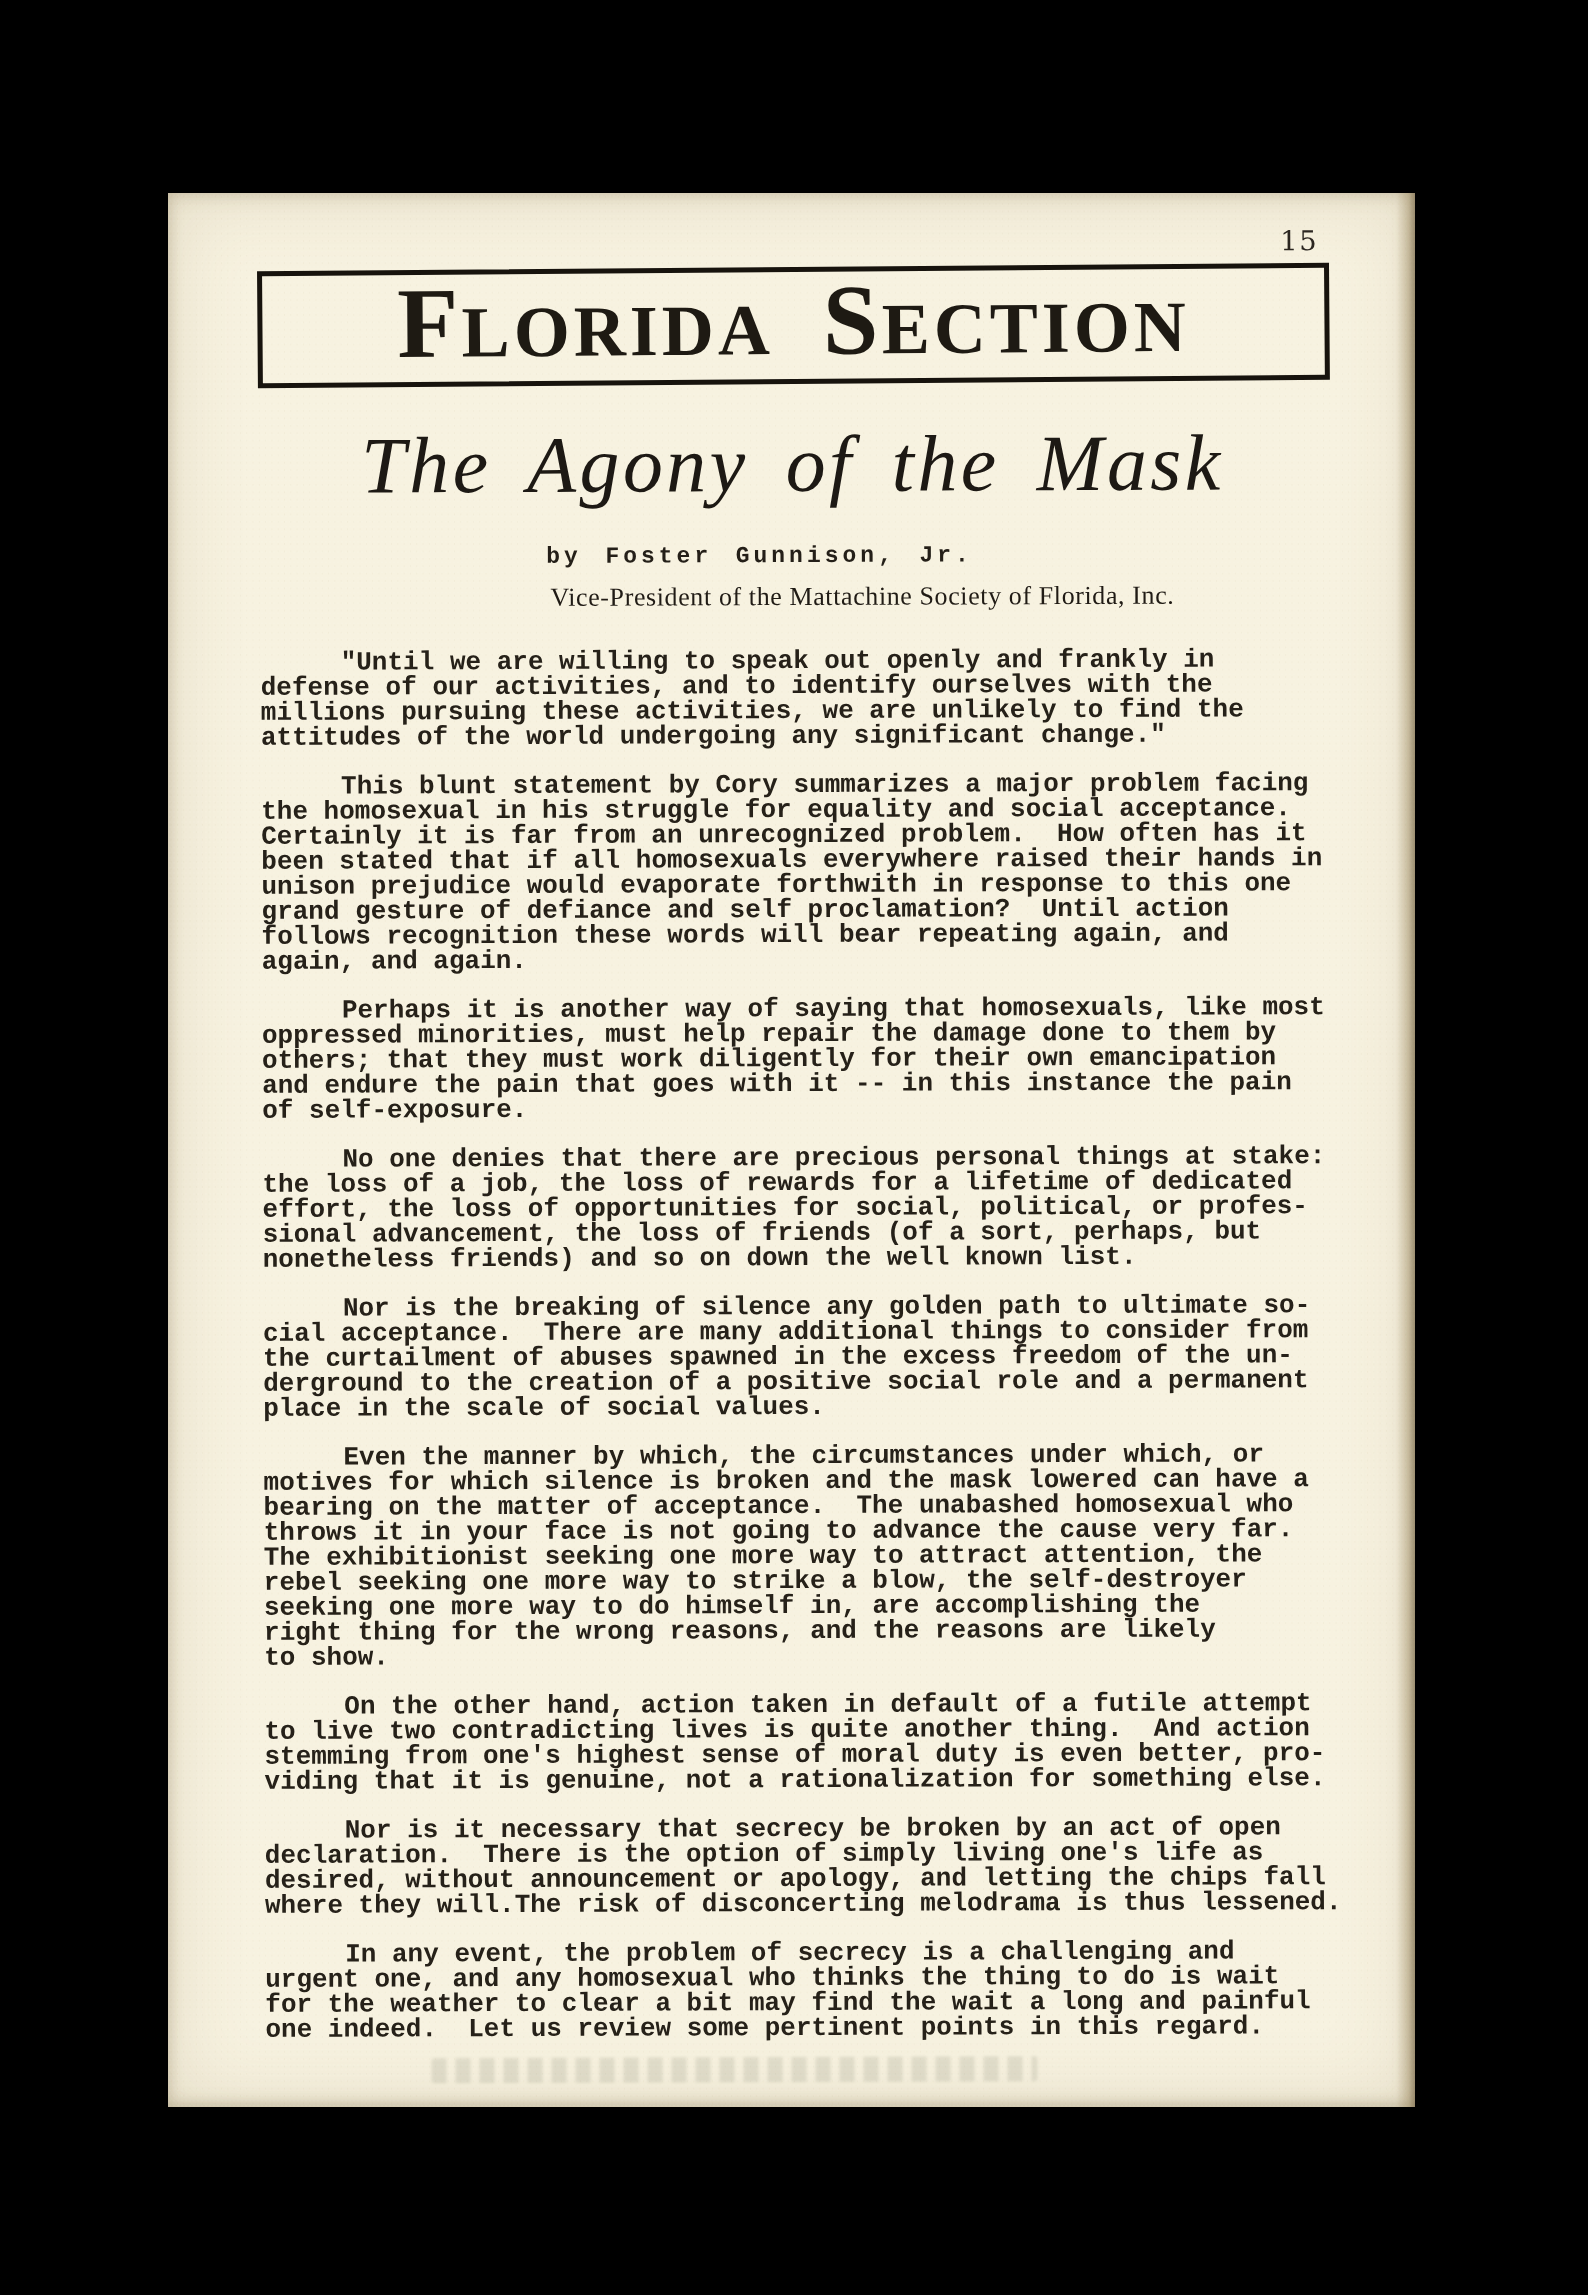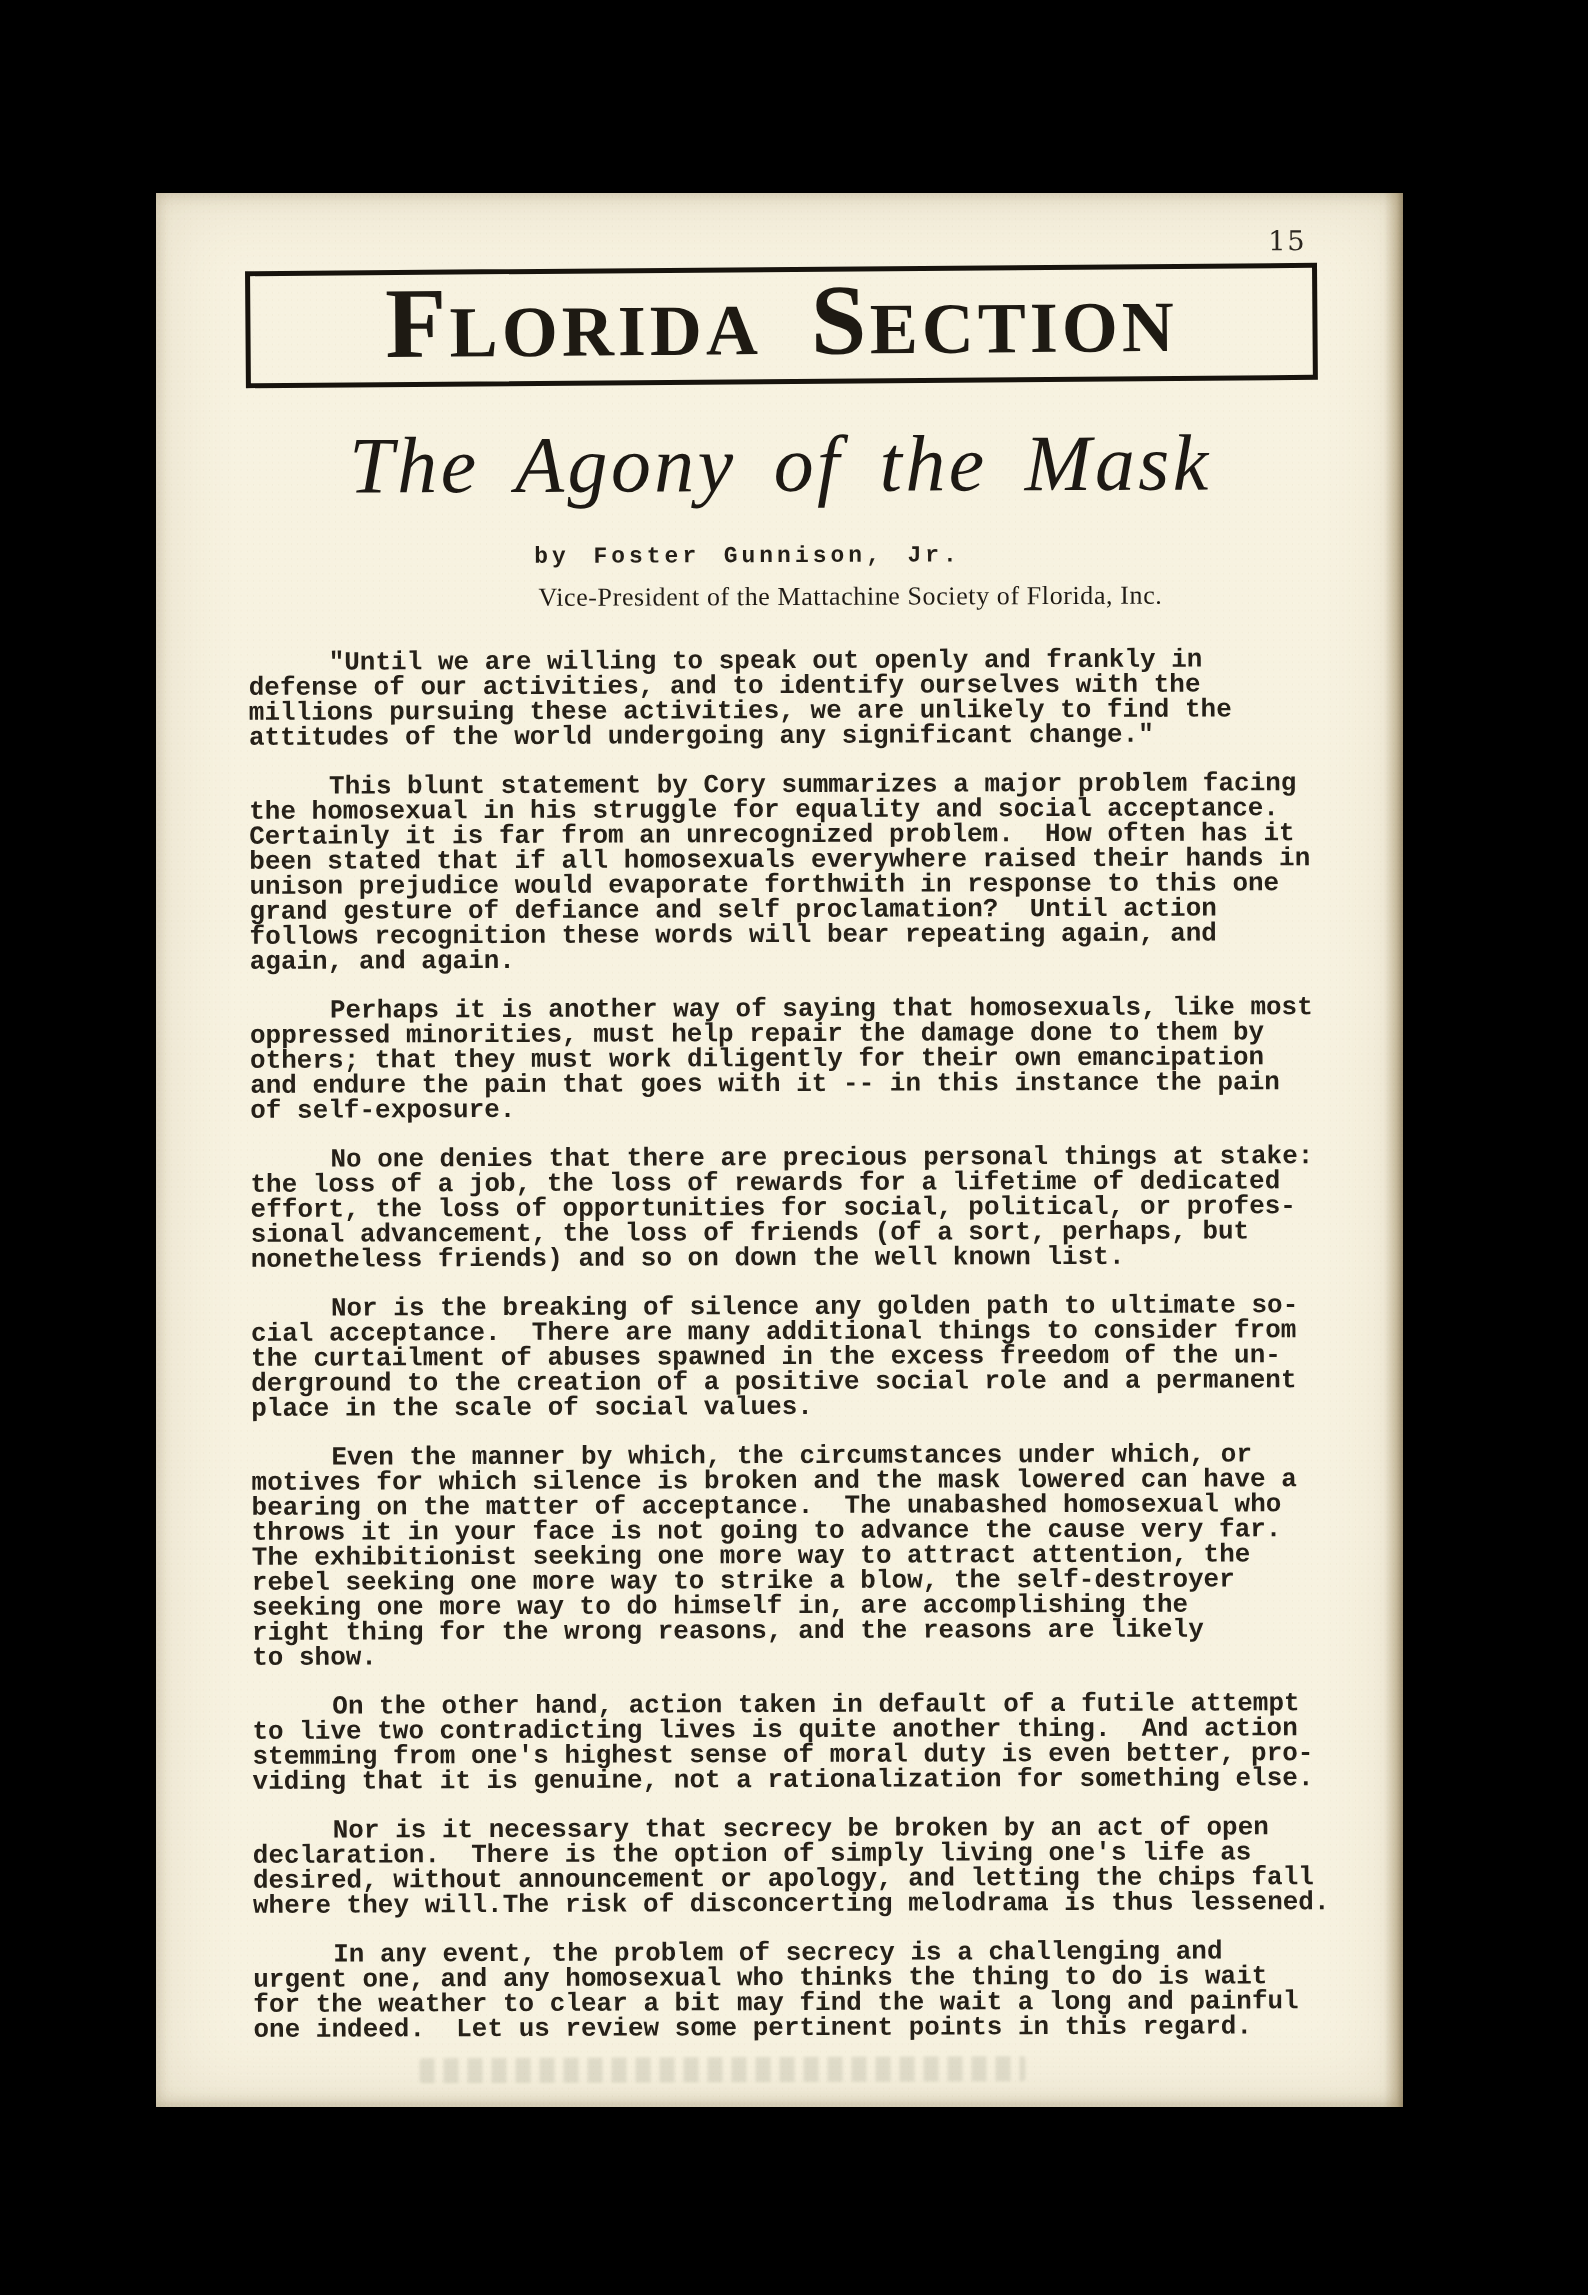--- a/index.html
+++ b/index.html
@@ -6,21 +6,21 @@
   html,body { width:1588px; height:2295px; }
   body {
     position:relative;
     background: var(--bg, #000);
     overflow:hidden;
     font-family:"Liberation Sans", sans-serif;
   }
 
   
   .page {
-    position:absolute; left:156px; top:193px;
+    position:absolute; left:168px; top:193px;
     width:1247px; height:1914px;
     background: var(--paper, #f7f2e0);
     box-shadow: inset 0 0 80px rgba(120,95,45,0.16),
                 inset -5.7px 0 20.6px rgba(100,80,40,0.22),
                 inset 2.3px -2.3px 12.6px rgba(100,80,40,0.14);
   }
   .page::before { 
     content:""; position:absolute; inset:0; pointer-events:none;
     background-image:
       radial-gradient(rgba(140,120,70,0.05) 0.6px, transparent 0.9px),

